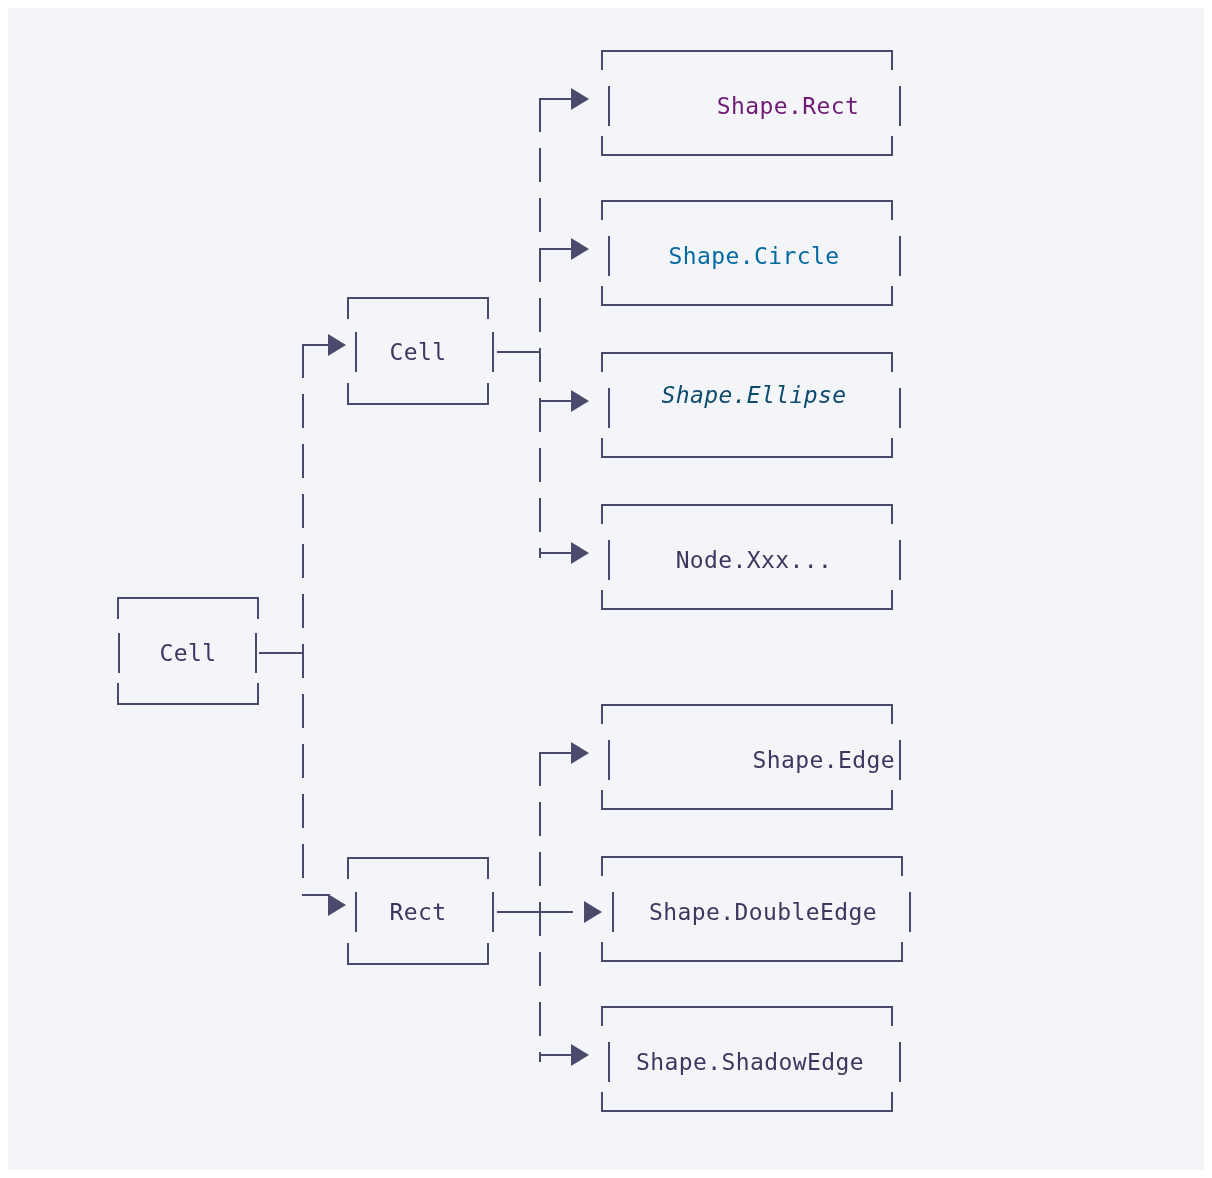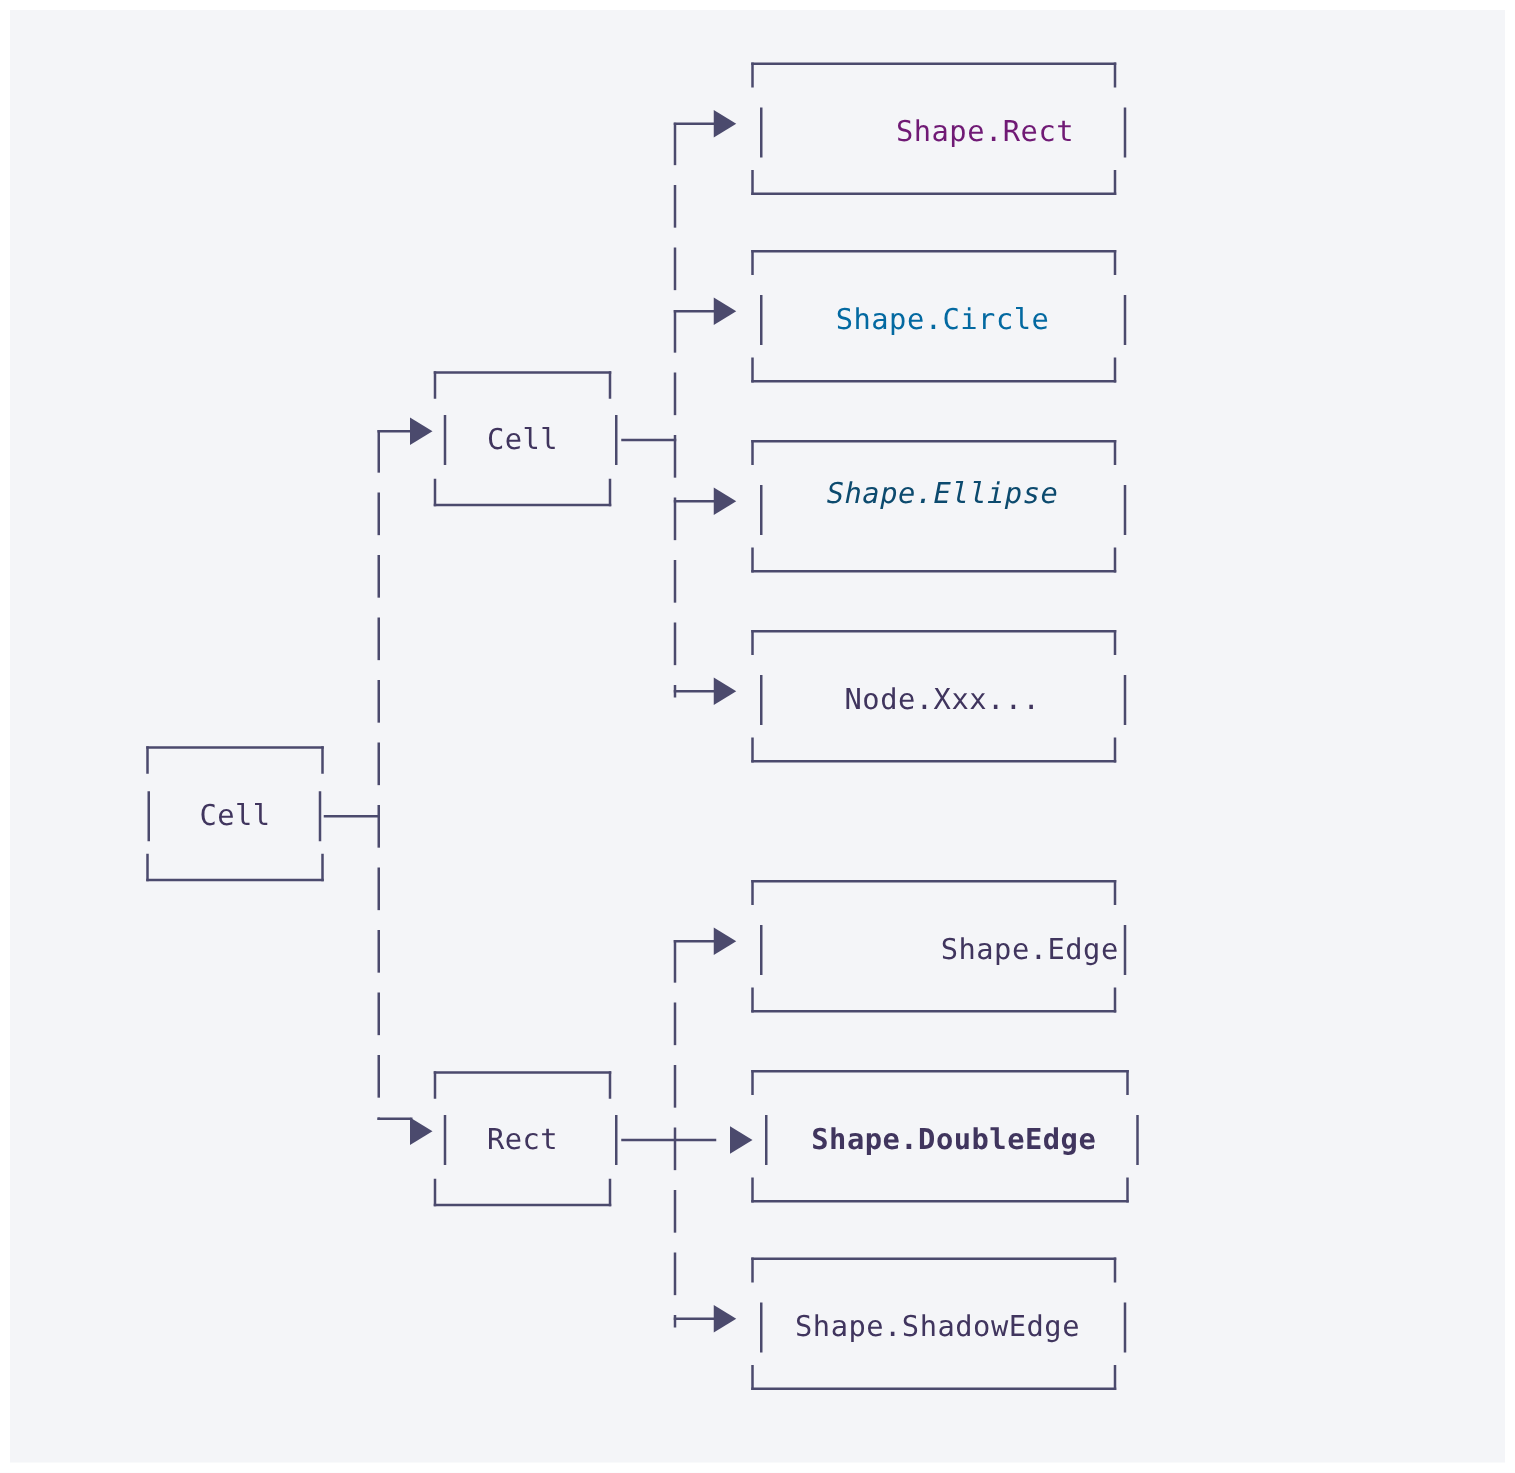--- a/index.html
+++ b/index.html
@@ -193,21 +193,21 @@
     <div class="bracket-b" style="left: 593px; top: 782px; width: 292px; height: 20px; border-color: rgb(75, 74, 109);"></div>
     <div class="box-label" style="left: 605px; top: 741px; width: 282px; color: rgb(64, 53, 94); text-align: right;">Shape.Edge</div>
   </div>
 
   <div class="arrow" style="left: 576px; top: 893px; border-left-color: rgb(75, 74, 109);"></div>
   <div class="node-box">
     <div class="bracket-t" style="left: 593px; top: 848px; width: 302px; height: 20px; border-color: rgb(75, 74, 109);"></div>
     <div class="pipe" style="left: 604px; top: 884px; height: 40px; border-left-color: rgb(75, 74, 109);"></div>
     <div class="pipe" style="left: 901px; top: 884px; height: 40px; border-left-color: rgb(75, 74, 109);"></div>
     <div class="bracket-b" style="left: 593px; top: 934px; width: 302px; height: 20px; border-color: rgb(75, 74, 109);"></div>
-    <div class="box-label" style="left: 609px; top: 893px; width: 292px; color: rgb(64, 53, 94); font-weight: bold;">Shape.DoubleEdge</div>
+    <div class="box-label" style="left: 609px; top: 893px; width: 292px; color: rgb(64, 53, 94);">Shape.DoubleEdge</div>
   </div>
 
   <div class="hline" style="left: 531px; top: 1046px; width: 34px; border-top-color: rgb(75, 74, 109);"></div>
   <div class="arrow" style="left: 563px; top: 1036px; border-left-color: rgb(75, 74, 109);"></div>
   <div class="node-box">
     <div class="bracket-t" style="left: 593px; top: 998px; width: 292px; height: 20px; border-color: rgb(75, 74, 109);"></div>
     <div class="pipe" style="left: 600px; top: 1034px; height: 40px; border-left-color: rgb(75, 74, 109);"></div>
     <div class="pipe" style="left: 891px; top: 1034px; height: 40px; border-left-color: rgb(75, 74, 109);"></div>
     <div class="bracket-b" style="left: 593px; top: 1084px; width: 292px; height: 20px; border-color: rgb(75, 74, 109);"></div>
     <div class="box-label" style="left: 601px; top: 1043px; width: 282px; color: rgb(64, 53, 94);">Shape.ShadowEdge</div>

